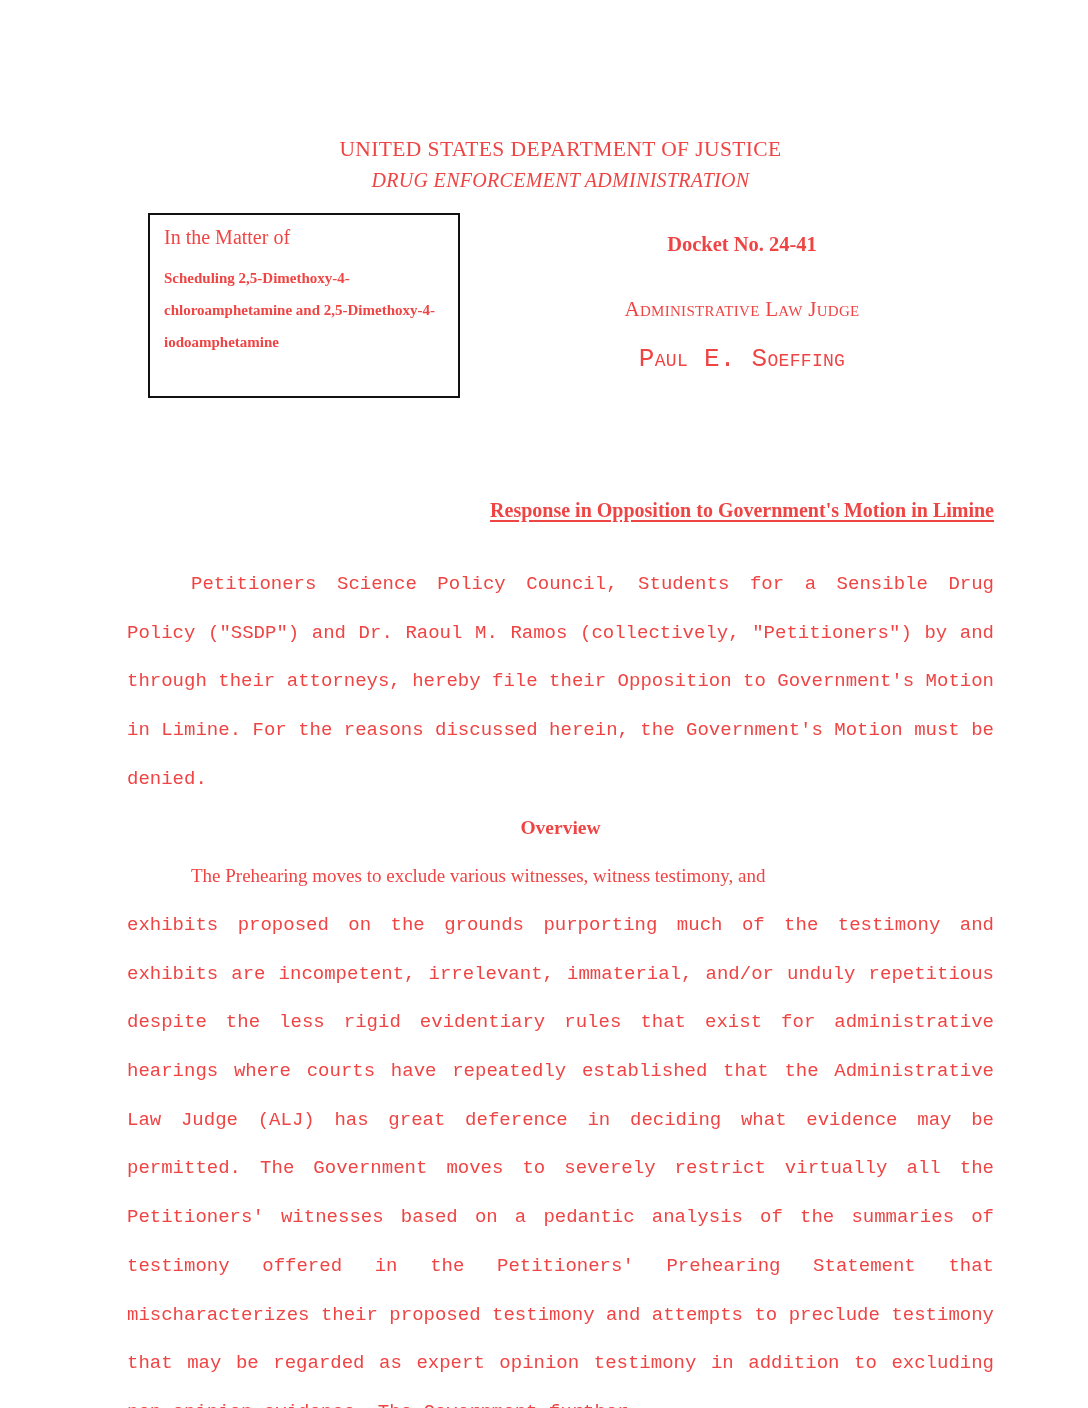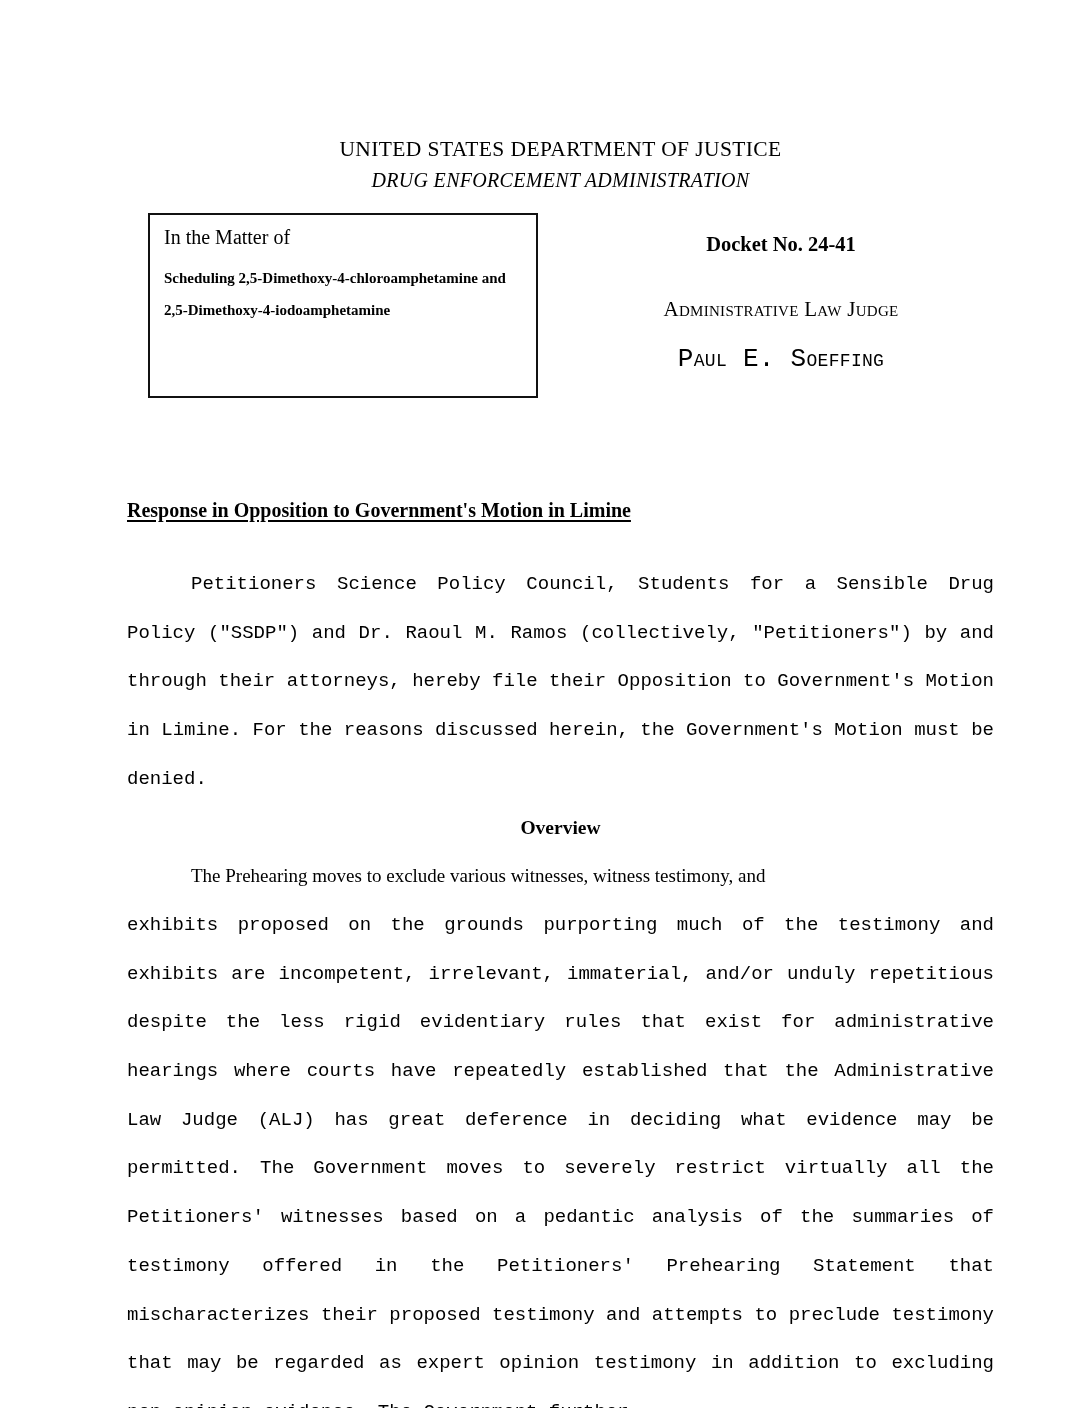--- a/index.html
+++ b/index.html
@@ -6,21 +6,21 @@
     margin: 0;
     padding: 0;
     background: #ffffff;
   }
   .page {
     position: relative;
     width: 1088px;
     height: 1408px;
     margin: 0 auto;
     background: #ffffff;
-    color: #000000;
+    color: #ef4444;
     font-family: "Liberation Serif", "DejaVu Serif", serif;
     padding: 136px 94px 0 127px;
     box-sizing: border-box;
     overflow: hidden;
   }
   .hdr1 {
     text-align: center;
     font-size: 21.5px;
     line-height: 26px;
     letter-spacing: 0.4px;
@@ -32,21 +32,21 @@
     margin-top: 5px;
     letter-spacing: 0.3px;
     font-style: italic;
   }
   .caption-row {
     display: flex;
     margin-top: 20px;
     height: 185px;
   }
   .caption-box {
-    width: 390px;
+    width: 312px;
     height: 185px;
     margin-left: 21px;
     border: 2px solid #111111;
     box-sizing: border-box;
     padding: 9px 14px 0 14px;
     flex: none;
   }
   .matter-intro {
     font-size: 20px;
     line-height: 26px;
@@ -77,21 +77,21 @@
   }
   .judge-name {
     font-size: 26px;
     font-variant: small-caps;
     line-height: 26px;
     margin-top: 24px;
     letter-spacing: 0.3px;
     font-family: Liberation Mono, monospace;
   }
   .doc-title {
-    text-align: left;
+    text-align: right;
     font-size: 20px;
     font-weight: bold;
     line-height: 24px;
     margin-top: 100px;
     text-decoration: underline;
     text-underline-offset: 3px;
     text-decoration-thickness: 1.5px;
   }
   .body-para {
     font-size: 19px;

